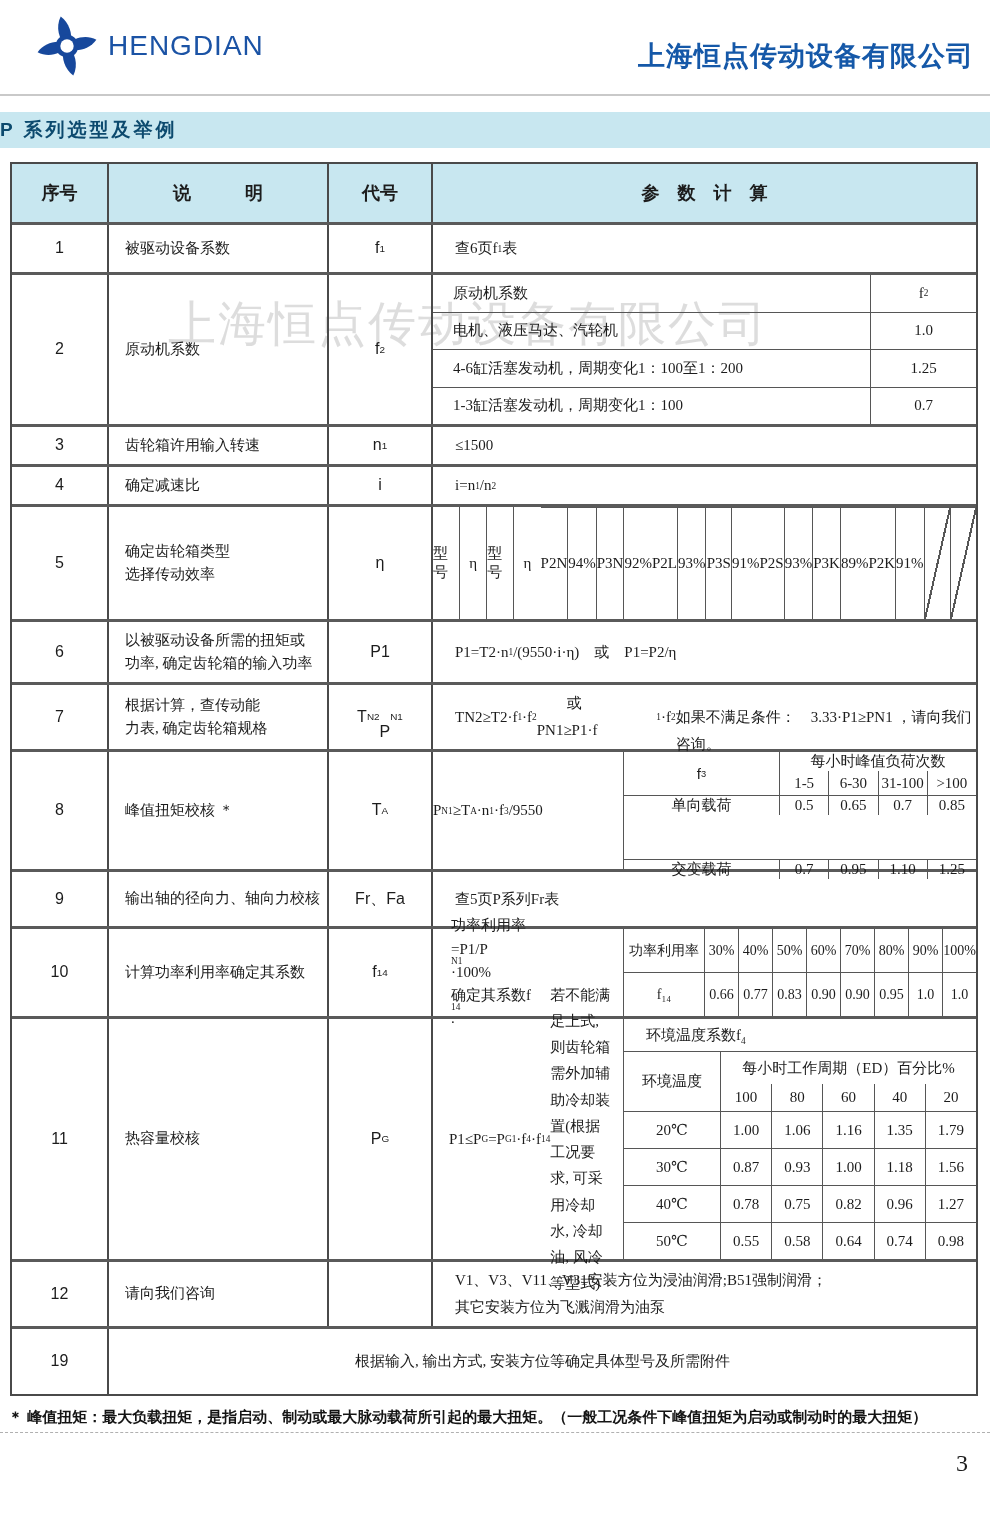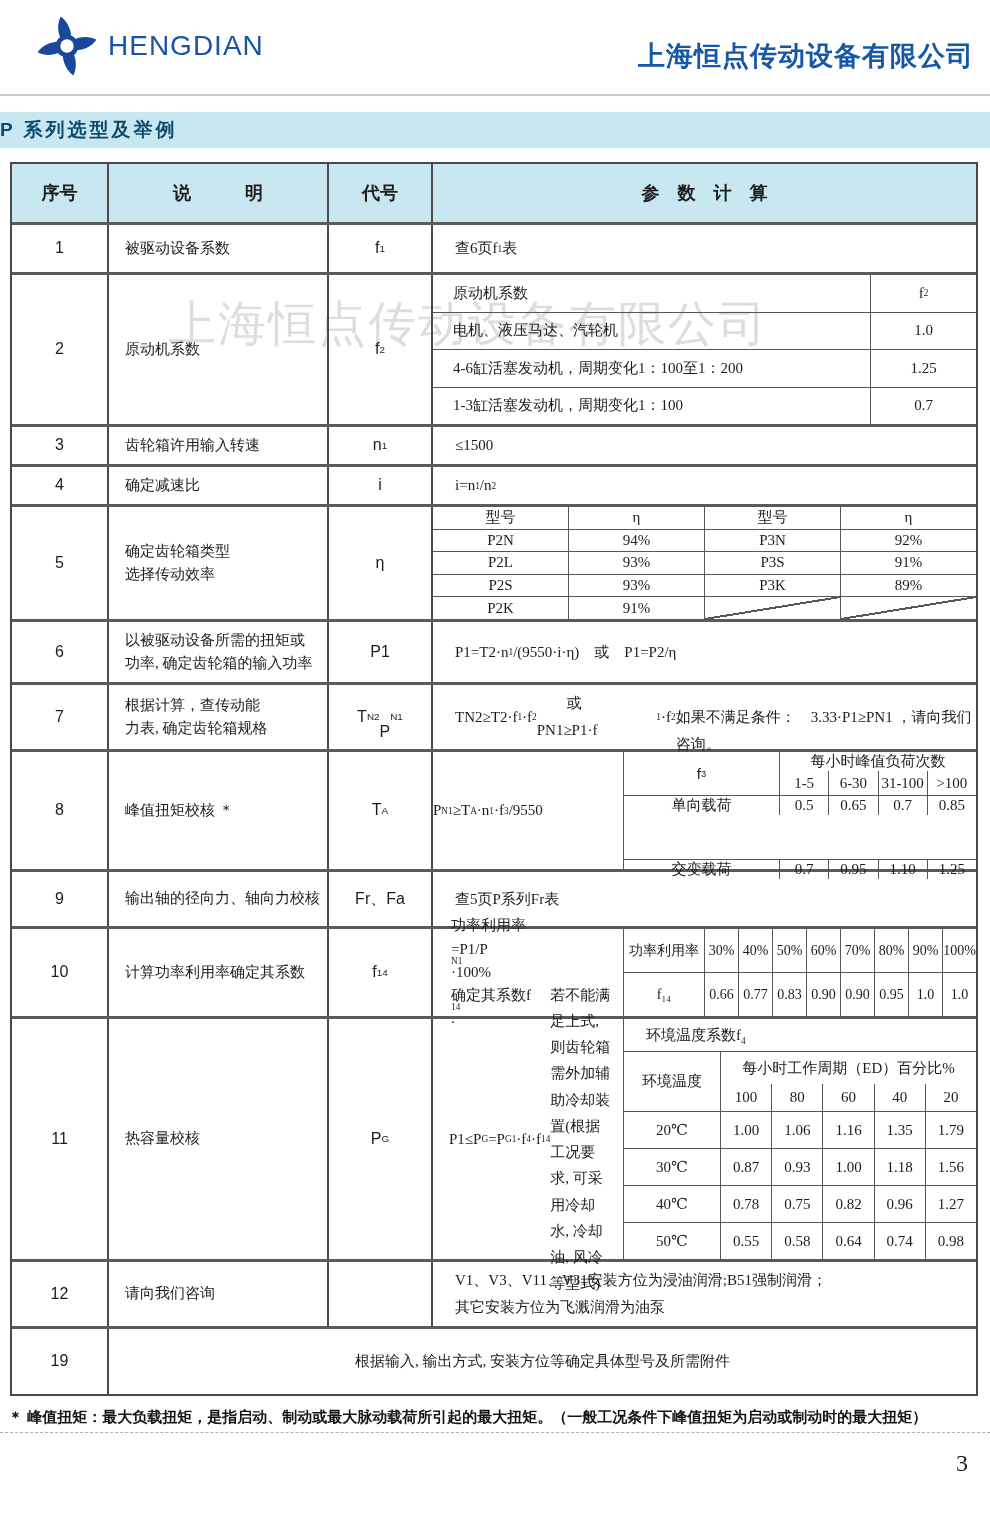--- a/index.html
+++ b/index.html
@@ -58,21 +58,21 @@
   .rh1{height:50px;} .rh2{height:152px;} .rh3{height:40px;} .rh4{height:40px;}
   .rh5{height:115px;} .rh6{height:63px;} .rh7{height:67px;} .rh8{height:120px;}
   .rh9{height:57px;} .rh10{height:90px;} .rh11{height:243px;} .rh12{height:67px;} .rh13{height:68px;}
   
   .n2{display:flex;flex-direction:column;width:100%;}
   .n2 .srow{flex:1;display:flex;box-sizing:border-box;}
   .n2 .srow + .srow{border-top:1px solid #565656;}
   .n2 .slabel{flex:1;display:flex;align-items:center;padding-left:20px;}
   .n2 .sval{width:106px;box-sizing:border-box;border-left:1px solid #565656;display:flex;align-items:center;justify-content:center;}
   
-  .n5{display:flex;flex-direction:column;width:100%;}
+  .n5{display:flex;width:100%;}
   .n5 .srow{flex:1;display:flex;box-sizing:border-box;}
   .n5 .srow + .srow{border-top:1px solid #565656;}
   .n5 .scell{flex:1;display:flex;align-items:center;justify-content:center;box-sizing:border-box;}
   .n5 .scell + .scell{border-left:1px solid #565656;}
   .diag{background:linear-gradient(to bottom right,transparent calc(50% - 1px),#565656 calc(50% - 1px),#565656 calc(50% + 1px),transparent calc(50% + 1px));}
   
   .r8wrap{display:flex;width:100%;}
   .r8formula{width:190px;display:flex;align-items:center;padding-left:0;box-sizing:border-box;}
   .n8{flex:1;display:flex;flex-direction:column;border-left:1px solid #565656;}
   .n8top{height:52px;display:flex;box-sizing:border-box;border-bottom:1px solid #565656;}

